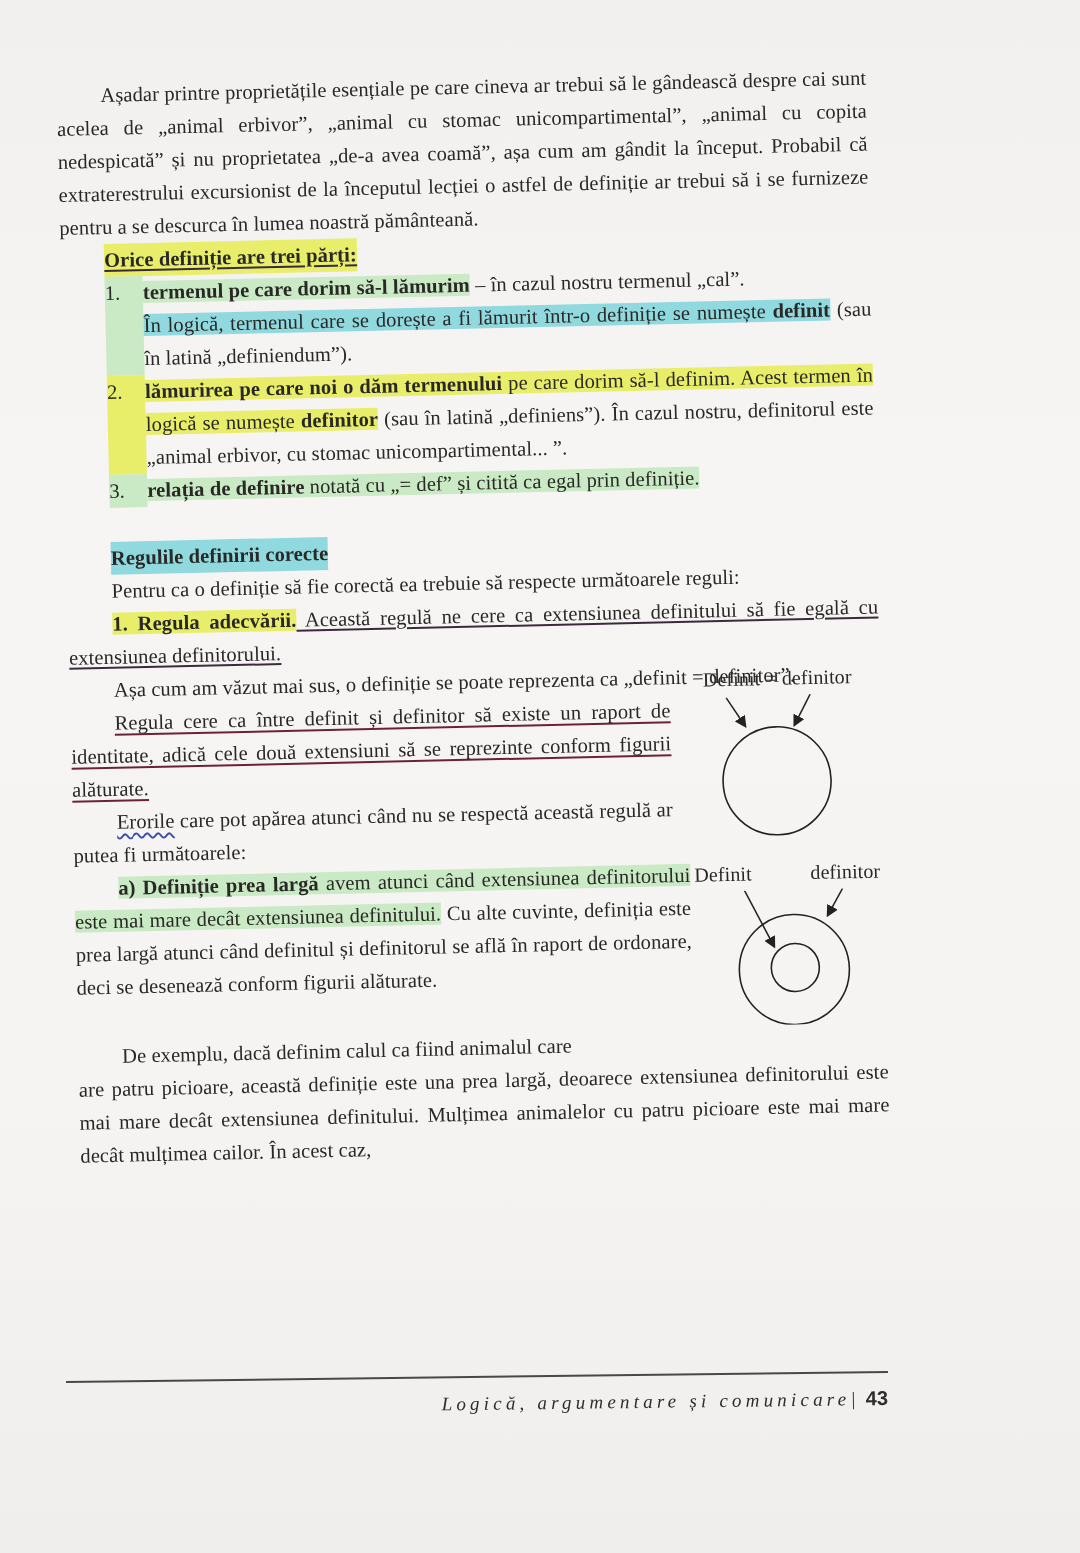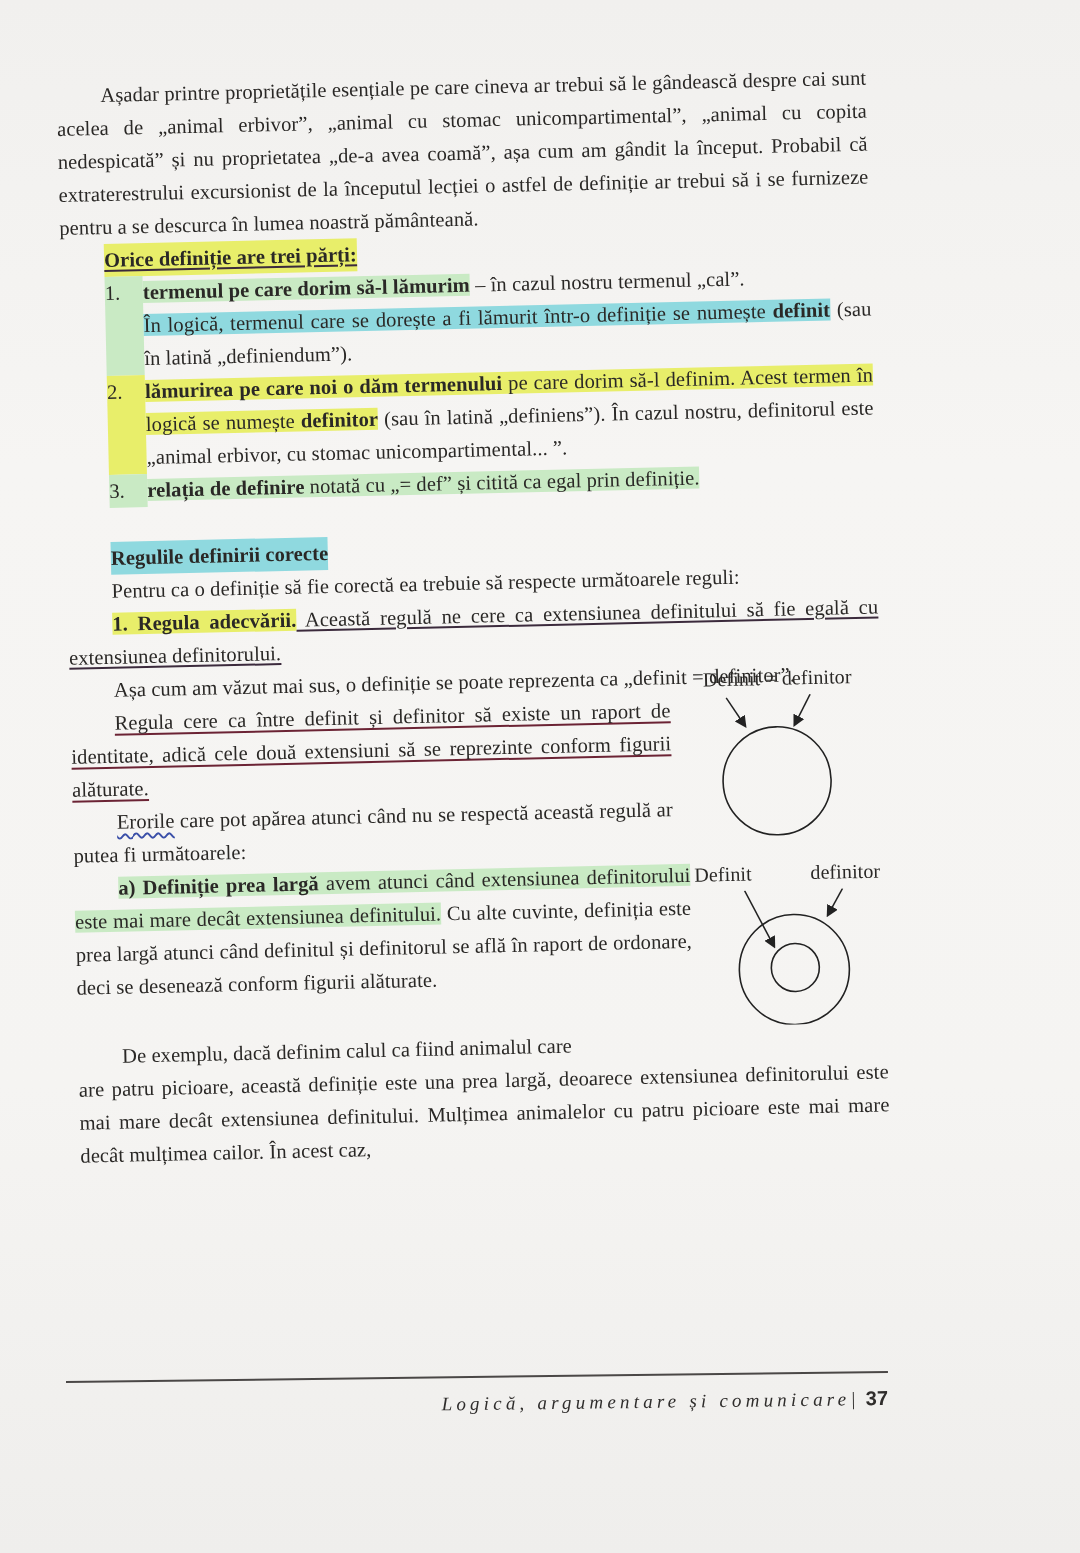--- a/index.html
+++ b/index.html
@@ -198,15 +198,15 @@
         </svg>
       </div>
     </div>
 
     <p class="indent">De exemplu, dacă definim calul ca fiind animalul care</p>
     <p>are patru picioare, această definiție este una prea largă, deoarece extensiunea definitorului este mai mare decât extensiunea definitului. Mulțimea animalelor cu patru picioare este mai mare decât mulțimea cailor. În acest caz,</p>
   </div>
 
   <div class="footer-rule"></div>
   <div class="footer">
-    <span>Logică, argumentare și comunicare|</span><span class="pnum">37</span>
+    <span>Logică, argumentare și comunicare|</span><span class="pnum">43</span>
   </div>
 </div>
 
 </body></html>

